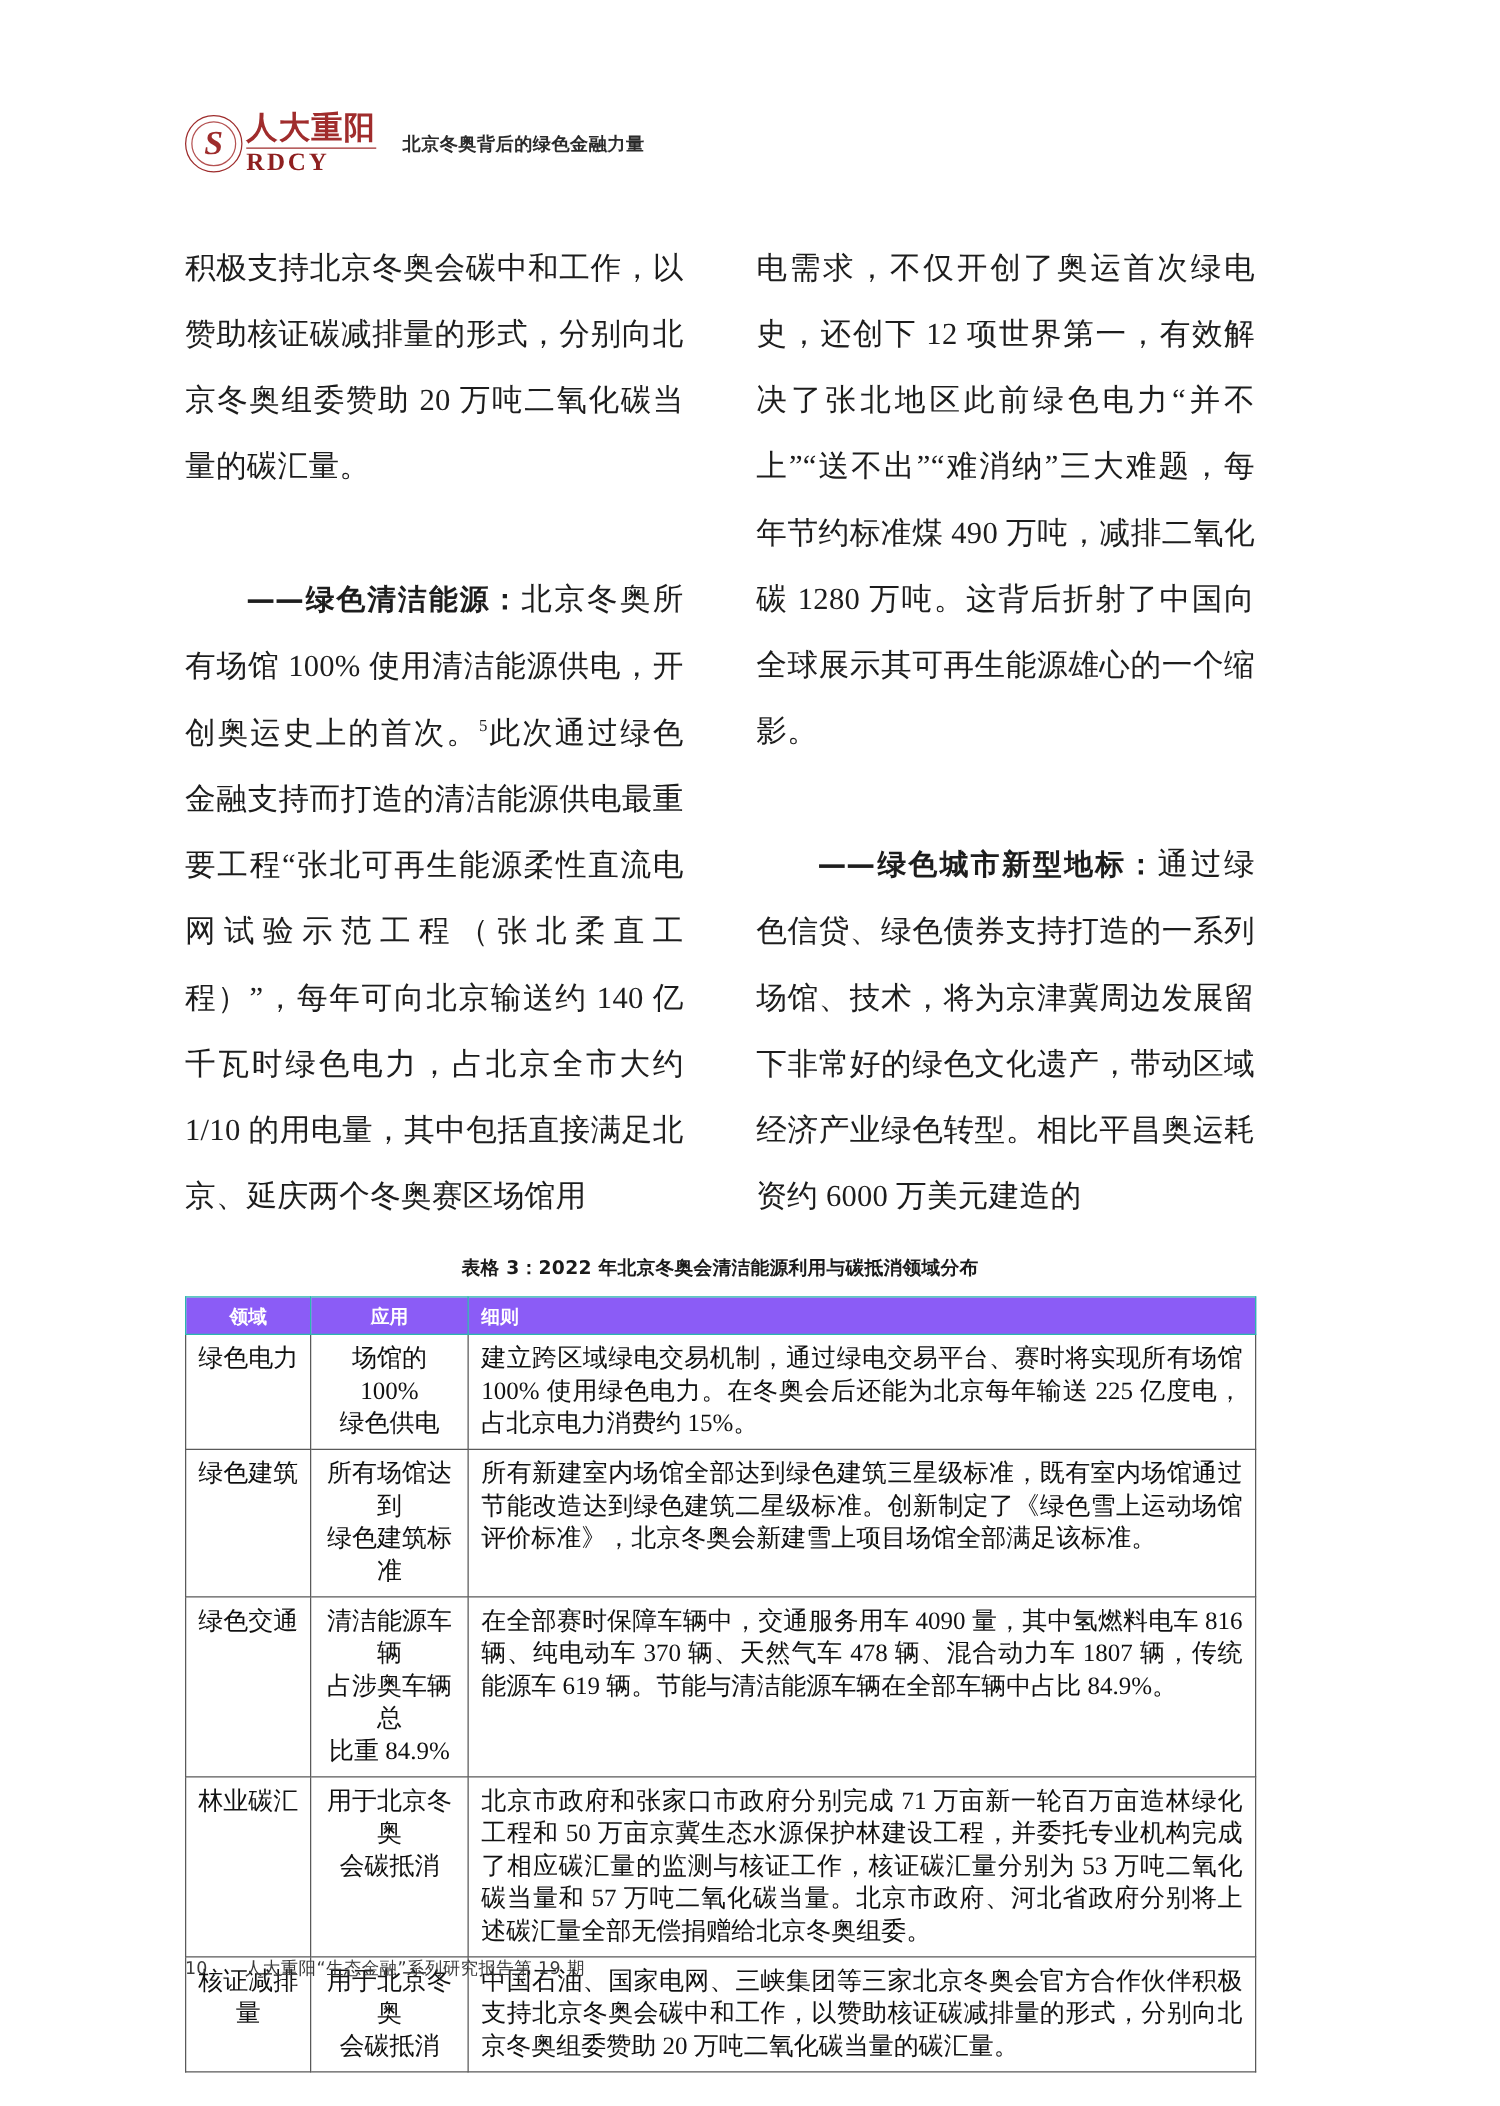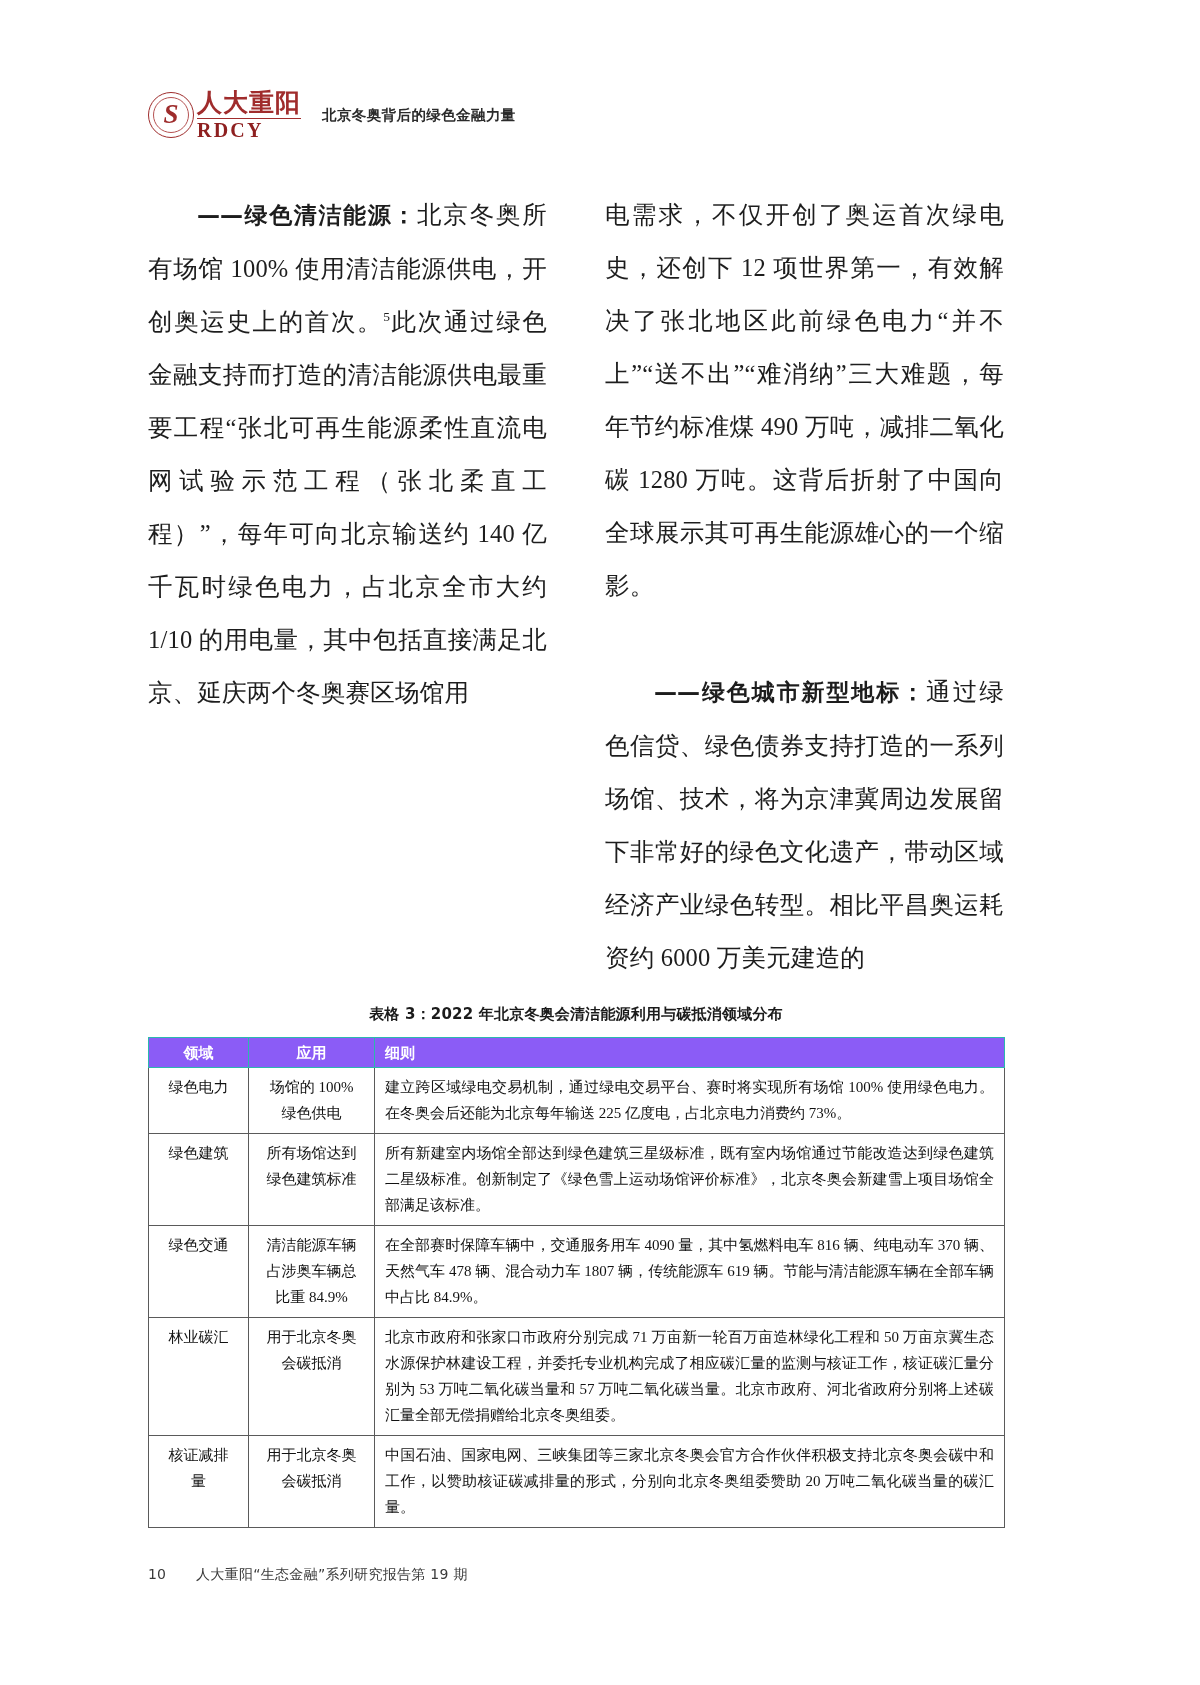--- a/index.html
+++ b/index.html
@@ -188,21 +188,21 @@
   }
   table.data thead th.th-center { text-align: center; }
   table.data thead th.th-left { text-align: left; padding-left: 10px; }
 
   table.data tbody td {
     border: 1px solid #5a5a5a;
     padding: 6px 8px 7px 8px;
     vertical-align: top;
     line-height: 26px;
     font-family: "Liberation Serif", "DejaVu Serif", serif;
-    font-size: 15px;
+    font-size: 20px;
     color: #111111;
   }
   table.data tbody td.c-domain,
   table.data tbody td.c-app {
     text-align: center;
   }
   table.data tbody td.c-detail {
     text-align: justify;
     text-justify: inter-ideograph;
     padding-left: 10px;
@@ -244,20 +244,21 @@
         <div class="logo-rule"></div>
         <div class="logo-en">RDCY</div>
       </div>
     </div>
     <div class="header-title">北京冬奥背后的绿色金融力量</div>
   </div>
 
   <div class="columns">
 
     <div class="col">
+      <p>积极支持北京冬奥会碳中和工作，以赞助核证碳减排量的形式，分别向北京冬奥组委赞助 20 万吨二氧化碳当量的碳汇量。</p>
       <p class="indent"><span class="lead">——绿色清洁能源：</span><span>北京冬奥</span><span>所有场馆 100% 使用清洁能源供电，开创奥运史上的首次。</span><sup>5</sup><span>此次通过绿色金融支持而打造的清洁能源供电最重要工程“张北可再生能源柔性直流电网试验示范工程（张北柔直工程）”，每年可向北京输送约 140 亿千瓦时绿色电力，占北京全市大约 1/10 的用电量，其中包括直接满足北京、延庆两个冬奥赛区场馆用</span></p>
     </div>
 
     <div class="col">
       <p>电需求，不仅开创了奥运首次绿电史，还创下 12 项世界第一，有效解决了张北地区此前绿色电力“并不上”“送不出”“难消纳”三大难题，每年节约标准煤 490 万吨，减排二氧化碳 1280 万吨。这背后折射了中国向全球展示其可再生能源雄心的一个缩影。</p>
       <p class="indent"><span class="lead">——绿色城市新型地标：</span><span>通过绿色信贷、绿色债券支持打造的一系列场馆、技术，将为京津冀周边发展留下非常好的绿色文化遗产，带动区域经济产业绿色转型。相比平昌奥运耗资约 6000 万美元建造的</span></p>
     </div>
 
   </div>
 
@@ -273,21 +274,21 @@
         <tr>
           <th class="th-center">领域</th>
           <th class="th-center">应用</th>
           <th class="th-left">细则</th>
         </tr>
       </thead>
       <tbody>
           <tr>
             <td class="c-domain">绿色电力</td>
             <td class="c-app">场馆的 100%<br>绿色供电</td>
-            <td class="c-detail">建立跨区域绿电交易机制，通过绿电交易平台、赛时将实现所有场馆 100% 使用绿色电力。在冬奥会后还能为北京每年输送 225 亿度电，占北京电力消费约 73%。</td>
+            <td class="c-detail">建立跨区域绿电交易机制，通过绿电交易平台、赛时将实现所有场馆 100% 使用绿色电力。在冬奥会后还能为北京每年输送 225 亿度电，占北京电力消费约 15%。</td>
           </tr>
           <tr>
             <td class="c-domain">绿色建筑</td>
             <td class="c-app">所有场馆达到<br>绿色建筑标准</td>
             <td class="c-detail">所有新建室内场馆全部达到绿色建筑三星级标准，既有室内场馆通过节能改造达到绿色建筑二星级标准。创新制定了《绿色雪上运动场馆评价标准》，北京冬奥会新建雪上项目场馆全部满足该标准。</td>
           </tr>
           <tr>
             <td class="c-domain">绿色交通</td>
             <td class="c-app">清洁能源车辆<br>占涉奥车辆总<br>比重 84.9%</td>
             <td class="c-detail">在全部赛时保障车辆中，交通服务用车 4090 量，其中氢燃料电车 816 辆、纯电动车 370 辆、天然气车 478 辆、混合动力车 1807 辆，传统能源车 619 辆。节能与清洁能源车辆在全部车辆中占比 84.9%。</td>

